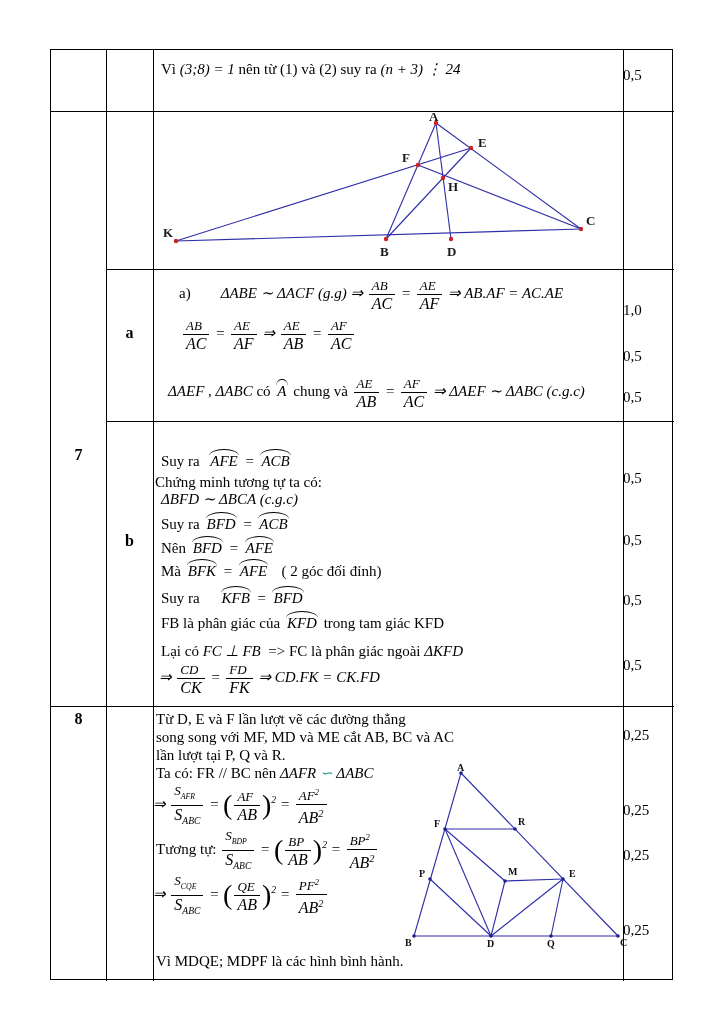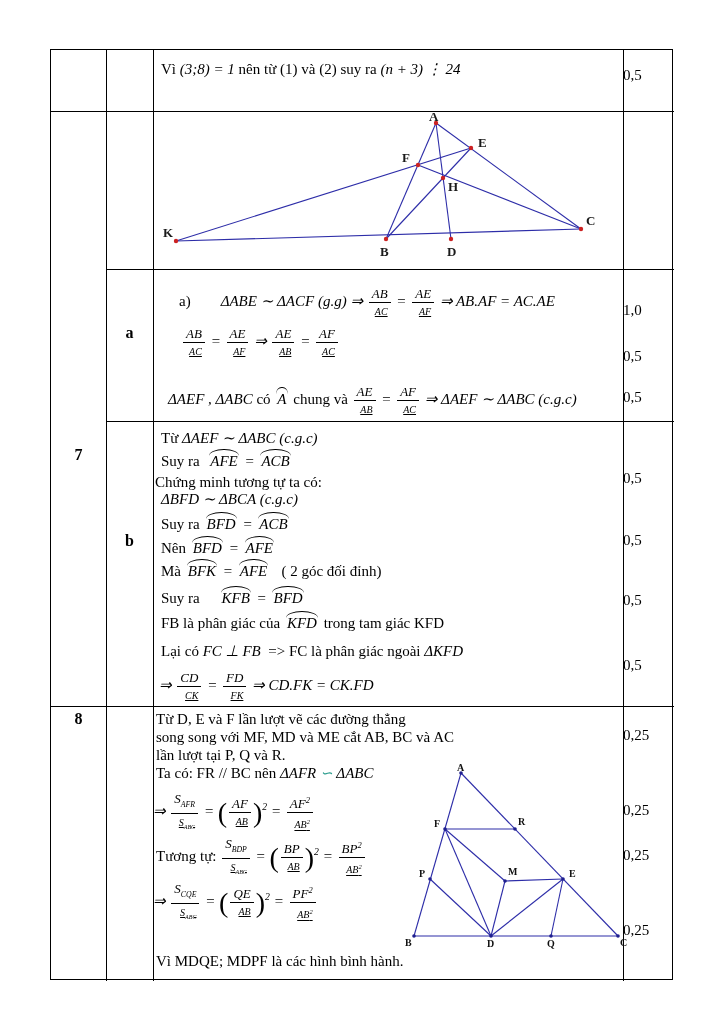--- a/index.html
+++ b/index.html
@@ -7,23 +7,23 @@
   body { font-family:"Liberation Serif", serif; color:#000; position:relative; }
   .page { position:absolute; inset:0; background:#fff; }
   .tbl { position:absolute; left:50px; top:49px; width:623px; height:931px; border:1px solid #000; }
   .vline { position:absolute; width:1px; background:#000; }
   .hline { position:absolute; height:1px; background:#000; }
   .cell-label { position:absolute; font-weight:bold; font-size:16px; text-align:center; }
   .score { position:absolute; left:572px; width:51px; text-align:left; font-size:15px; }
   .line { position:absolute; font-size:15px; white-space:pre; line-height:19px; }
   .t { font-style:normal; }
   .mi { font-style:italic; }
-  .frac { display:inline-block; text-align:right; vertical-align:middle; font-style:italic; margin:8px 2px; }
+  .frac { display:inline-block; text-align:left; vertical-align:middle; font-style:italic; margin:0 2px; }
   .fnum { display:block; font-size:13px; line-height:15px; padding:0 3px 1px; border-bottom:1px solid #000; }
-  .fden { display:block; font-size:10px; line-height:15px; padding:1px 3px 0;text-decoration:underline; }
+  .fden { display:block; font-size:16px; line-height:15px; padding:1px 3px 0; }
   .hat { font-style:italic; position:relative; display:inline-block; margin:0 2px; padding:0 1px; }
   .hat::before { content:""; position:absolute; left:0; right:0; top:-3px; height:6px;
                  border-top:1.4px solid #000; border-radius:50% / 100% 100% 0 0; }
   .msup { vertical-align:super; font-size:0.65em; font-style:italic; }
   .msub { vertical-align:sub; font-size:0.6em; font-style:italic; }
   .bigp { display:inline-block; vertical-align:middle; font-size:28px; line-height:28px; font-style:normal; }
   .fig { position:absolute; }
   svg text { font-family:"Liberation Serif", serif; }
 </style>
 </head>
@@ -83,21 +83,20 @@
           <circle cx="298" cy="126" r="2.2" fill="#cc2222"></circle>
           <text x="294" y="143" fill="#1a1a1a" font-size="13" font-weight="bold">D</text>
           <circle cx="428" cy="116" r="2.2" fill="#cc2222"></circle>
           <text x="433" y="112" fill="#1a1a1a" font-size="13" font-weight="bold">C</text>
         </svg></div>
 
     <div class="line" style="top:228px;left:128px"><span class="t">a)        </span><span class="mi">ΔABE ∼ ΔACF (g.g) ⇒ </span><span class="frac"><span class="fnum"><span class="mi">AB</span></span><span class="fden"><span class="mi">AC</span></span></span><span class="mi"> = </span><span class="frac"><span class="fnum"><span class="mi">AE</span></span><span class="fden"><span class="mi">AF</span></span></span><span class="mi"> ⇒ AB.AF = AC.AE</span></div>
     <div class="line" style="top:268px;left:130px"><span class="frac"><span class="fnum"><span class="mi">AB</span></span><span class="fden"><span class="mi">AC</span></span></span><span class="mi"> = </span><span class="frac"><span class="fnum"><span class="mi">AE</span></span><span class="fden"><span class="mi">AF</span></span></span><span class="mi"> ⇒ </span><span class="frac"><span class="fnum"><span class="mi">AE</span></span><span class="fden"><span class="mi">AB</span></span></span><span class="mi"> = </span><span class="frac"><span class="fnum"><span class="mi">AF</span></span><span class="fden"><span class="mi">AC</span></span></span></div>
     <div class="line" style="top:326px;left:117px"><span class="mi">ΔAEF , ΔABC </span><span class="t">có </span><span class="hat">A</span><span class="t"> chung và </span><span class="frac"><span class="fnum"><span class="mi">AE</span></span><span class="fden"><span class="mi">AB</span></span></span><span class="mi"> = </span><span class="frac"><span class="fnum"><span class="mi">AF</span></span><span class="fden"><span class="mi">AC</span></span></span><span class="mi"> ⇒ ΔAEF ∼ ΔABC (c.g.c)</span></div>
 
-    <div class="line" style="top:379px;left:110px"><span class="t">Từ </span><span class="mi">ΔAEF ∼ ΔABC (c.g.c)</span></div>
     <div class="line" style="top:402px;left:110px"><span class="t">Suy ra  </span><span class="hat">AFE</span><span class="mi"> = </span><span class="hat">ACB</span></div>
     <div class="line" style="top:423px;left:104px"><span class="t">Chứng minh tương tự ta có:</span></div>
     <div class="line" style="top:440px;left:110px"><span class="mi">ΔBFD ∼ ΔBCA (c.g.c)</span></div>
     <div class="line" style="top:465px;left:110px"><span class="t">Suy ra </span><span class="hat">BFD</span><span class="mi"> = </span><span class="hat">ACB</span></div>
     <div class="line" style="top:489px;left:110px"><span class="t">Nên </span><span class="hat">BFD</span><span class="mi"> = </span><span class="hat">AFE</span></div>
     <div class="line" style="top:512px;left:110px"><span class="t">Mà </span><span class="hat">BFK</span><span class="mi"> = </span><span class="hat">AFE</span><span class="t">   ( 2 góc đối đỉnh)</span></div>
     <div class="line" style="top:539px;left:110px"><span class="t">Suy ra     </span><span class="hat">KFB</span><span class="mi"> = </span><span class="hat">BFD</span></div>
     <div class="line" style="top:564px;left:110px"><span class="t">FB là phân giác của </span><span class="hat">KFD</span><span class="t"> trong tam giác KFD</span></div>
     <div class="line" style="top:592px;left:110px"><span class="t">Lại có </span><span class="mi">FC ⊥ FB</span><span class="t">  =&gt; FC là phân giác ngoài </span><span class="mi">ΔKFD</span></div>
     <div class="line" style="top:612px;left:108px"><span class="mi">⇒ </span><span class="frac"><span class="fnum"><span class="mi">CD</span></span><span class="fden"><span class="mi">CK</span></span></span><span class="mi"> = </span><span class="frac"><span class="fnum"><span class="mi">FD</span></span><span class="fden"><span class="mi">FK</span></span></span><span class="mi"> ⇒ CD.FK = CK.FD</span></div>

